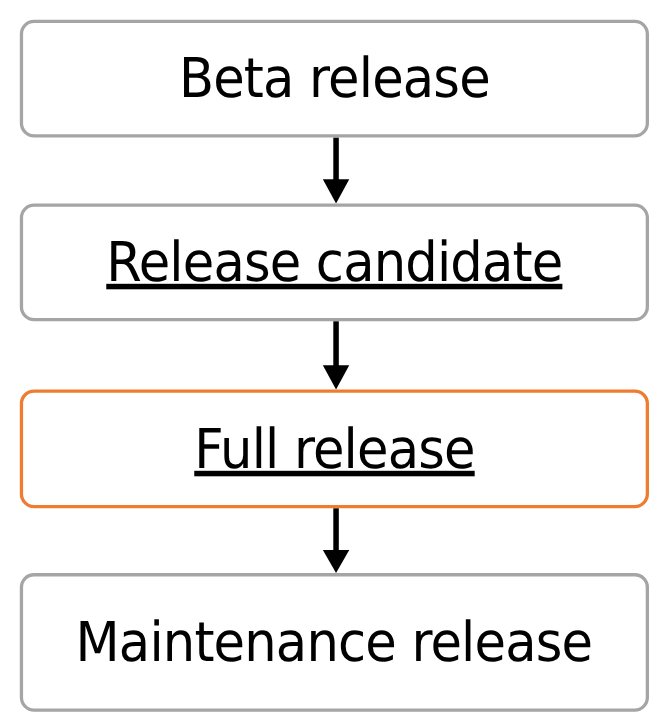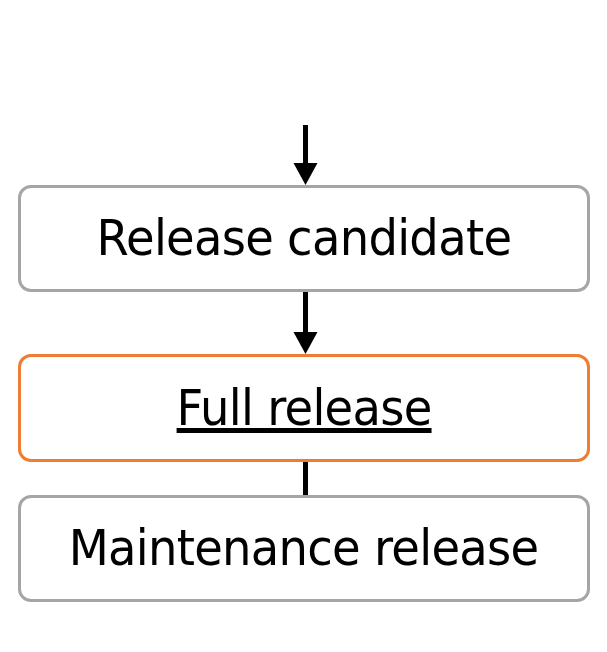--- a/index.html
+++ b/index.html
@@ -47,23 +47,23 @@
     font-weight: 400;
     color: #000000;
     letter-spacing: -0.8px;
     white-space: nowrap;
     transform: scaleX(0.93);
     transform-origin: center center;
   }
 
   
   #node-0 { top: 18px;  height: 107px; }
-  #node-1 { top: 185px; height: 107px; }
+  #node-1 { top: 185px; height: 107px; text-decoration: underline; }
   #node-2 { top: 354px; height: 108px; }
-  #node-3 { top: 495px; height: 107px; }
+  #node-3 { top: 521px; height: 126px; }
 
   .connector {
     position: absolute;
     left: 0;
     top: 0;
     width: 607px;
     height: 652px;
     pointer-events: none;
   }
 </style>
@@ -85,20 +85,23 @@
         <polygon points="293.5,332 317.5,332 305.5,354"></polygon>
       </g>
 
       <g>
         <rect x="303" y="462" width="5" height="42"></rect>
         <polygon points="293.5,500 317.5,500 305.5,521"></polygon>
       </g>
     </g>
   </svg>
 
+  <div class="node" id="node-0">
+    <span class="node-label">Beta release</span>
+  </div>
 
   <div class="node" id="node-1">
     <span class="node-label">Release candidate</span>
   </div>
 
   <div class="node accent" id="node-2">
     <span class="node-label">Full release</span>
   </div>
 
   <div class="node" id="node-3">

